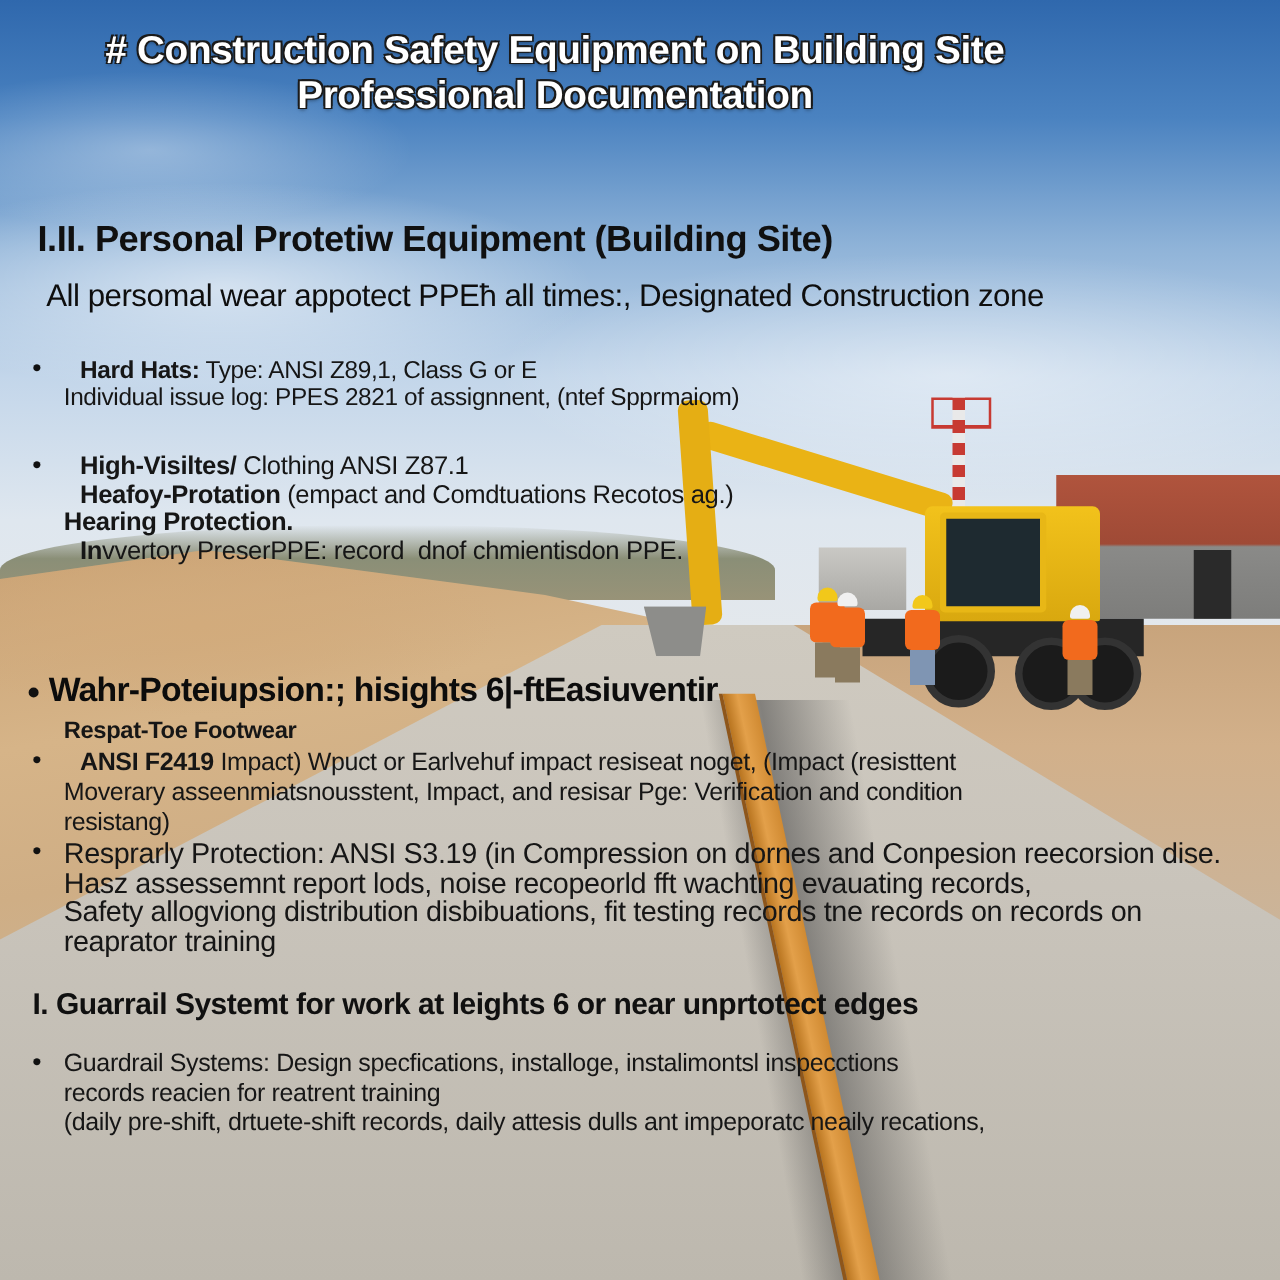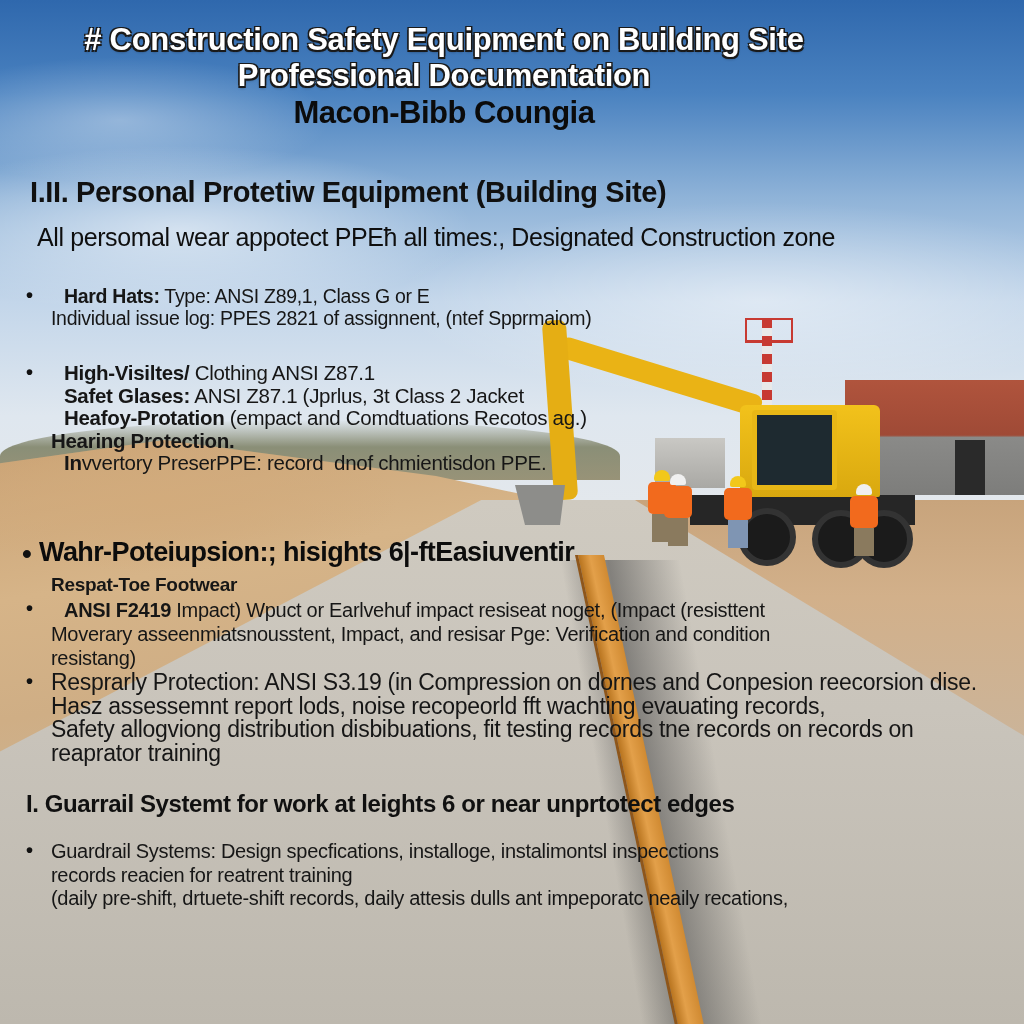--- a/index.html
+++ b/index.html
@@ -153,41 +153,37 @@
   <div class="worker" style="left:850px;top:484px;">
     <div class="hat white"></div>
       <div class="vest"></div>
       <div class="legs"></div>
   </div>
 </div>
 
 <div class="title-block">
   <div class="title-line"># Construction Safety Equipment on Building Site</div>
   <div class="title-line">Professional Documentation</div>
-  <div class="subtitle-line">Macon-Bibb Coungia</div>
 </div>
 
 <div class="h-section" style="left:30px;top:176px;font-size:29px;text-align:center;">I.II. Personal Protetiw Equipment (Building Site)</div>
 <div class="intro" style="left:37px;top:223px;">All persomal wear appotect PPEħ all times:, Designated Construction zone</div>
 
 <span class="bullet" style="top:284px;">•</span>
 <div class="item" style="left:51px;top:285px;">
   <span class="line">
     <span class="b">Hard Hats:</span><span> Type: ANSI Z89,1, Class G or E</span>
   </span>
   <span class="line">Individual issue log:  PPES 2821 of assignnent, (ntef Spprmaiom)</span>
 </div>
 
 <span class="bullet" style="top:361px;">•</span>
 <div class="item" style="left:51px;top:362px;font-size:20.5px;line-height:22.5px;">
   <span class="line">
     <span class="b">High-Visiltes/</span><span> Clothing ANSI Z87.1</span>
-  </span>
-  <span class="line">
-    <span class="b">Safet Glases:</span><span> ANSI Z87.1 (Jprlus, 3t Class 2 Jacket</span>
   </span>
   <span class="line">
     <span class="b">Heafoy-Protation</span><span> (empact and Comdtuations Recotos ag.)</span>
   </span>
   <span class="bold-line">Hearing Protection.</span>
   <span class="line">
     <span class="b">In</span><span>vvertory PreserPPE: record&nbsp; dnof chmientisdon PPE.</span>
   </span>
 </div>
 

